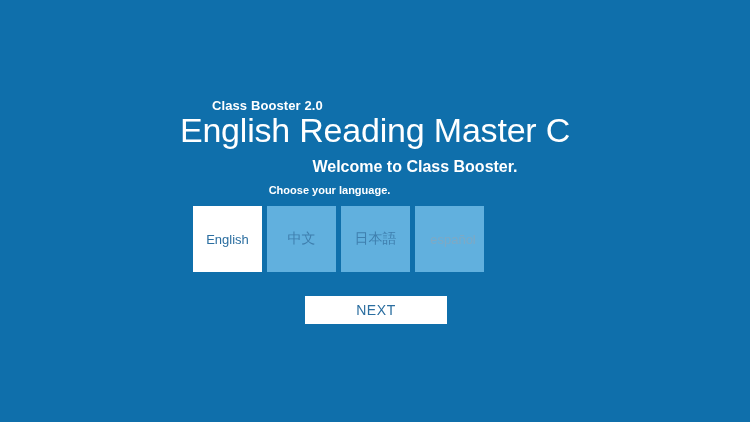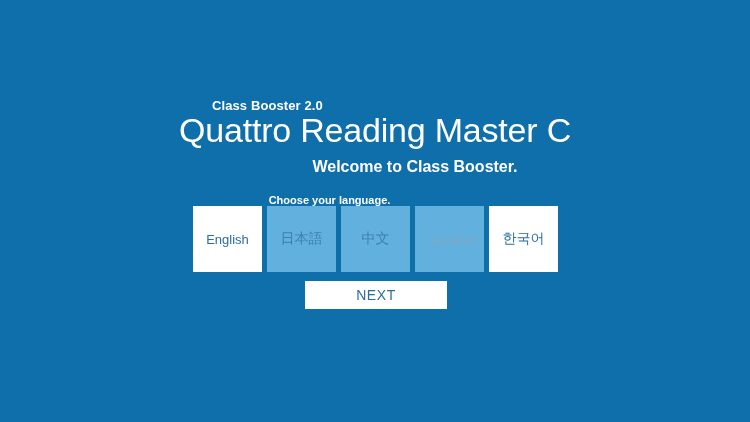--- a/index.html
+++ b/index.html
@@ -54,21 +54,21 @@
     text-align: center;
     font-size: 16px;
     font-weight: 600;
     color: #ffffff;
     line-height: 20px;
     white-space: nowrap;
     margin-left: 40px;
   }
   .choose-text {
     position: absolute;
-    top: 193px;
+    top: 183px;
     left: 0;
     width: 659px;
     text-align: center;
     font-size: 11px;
     font-weight: 600;
     color: #ffffff;
     line-height: 14px;
     white-space: nowrap;
   }
   .lang-row {
@@ -101,21 +101,21 @@
   }
   .lang-btn.unselected.muted {
     color: #7fa9c4;
     padding-left: 7px;
   }
   .lang-btn .cjk {
     font-size: 14px;
   }
   .next-btn {
     position: absolute;
-    top: 281px;
+    top: 296px;
     left: 305px;
     width: 142px;
     height: 28px;
     background: #ffffff;
     color: #2b6ea0;
     display: flex;
     align-items: center;
     justify-content: center;
     font-size: 14px;
     letter-spacing: 0.6px;
@@ -124,47 +124,44 @@
     box-sizing: border-box;
   }
 </style>
 </head>
 <body>
 
 <div id="screen">
 
   <div class="brand-label">Class Booster 2.0</div>
 
-  <div class="app-title">Quattro Reading Master C</div>
+  <div class="app-title">English Reading Master C</div>
 
   <div class="welcome-text">Welcome to Class Booster.</div>
 
   <div class="choose-text">Choose your language.</div>
 
   <div class="lang-row">
 
     <div class="lang-btn selected">
       <span>English</span>
     </div>
 
     <div class="lang-btn unselected">
-      <span class="cjk">日本語</span>
+      <span class="cjk">中文</span>
     </div>
 
     <div class="lang-btn unselected">
-      <span class="cjk">中文</span>
+      <span class="cjk">日本語</span>
     </div>
 
     <div class="lang-btn unselected muted">
       <span>español</span>
     </div>
 
-    <div class="lang-btn selected">
-      <span class="cjk">한국어</span>
-    </div>
 
   </div>
 
   <div class="next-btn">
     <span>NEXT</span>
   </div>
 
 </div>
 
 </body></html>

